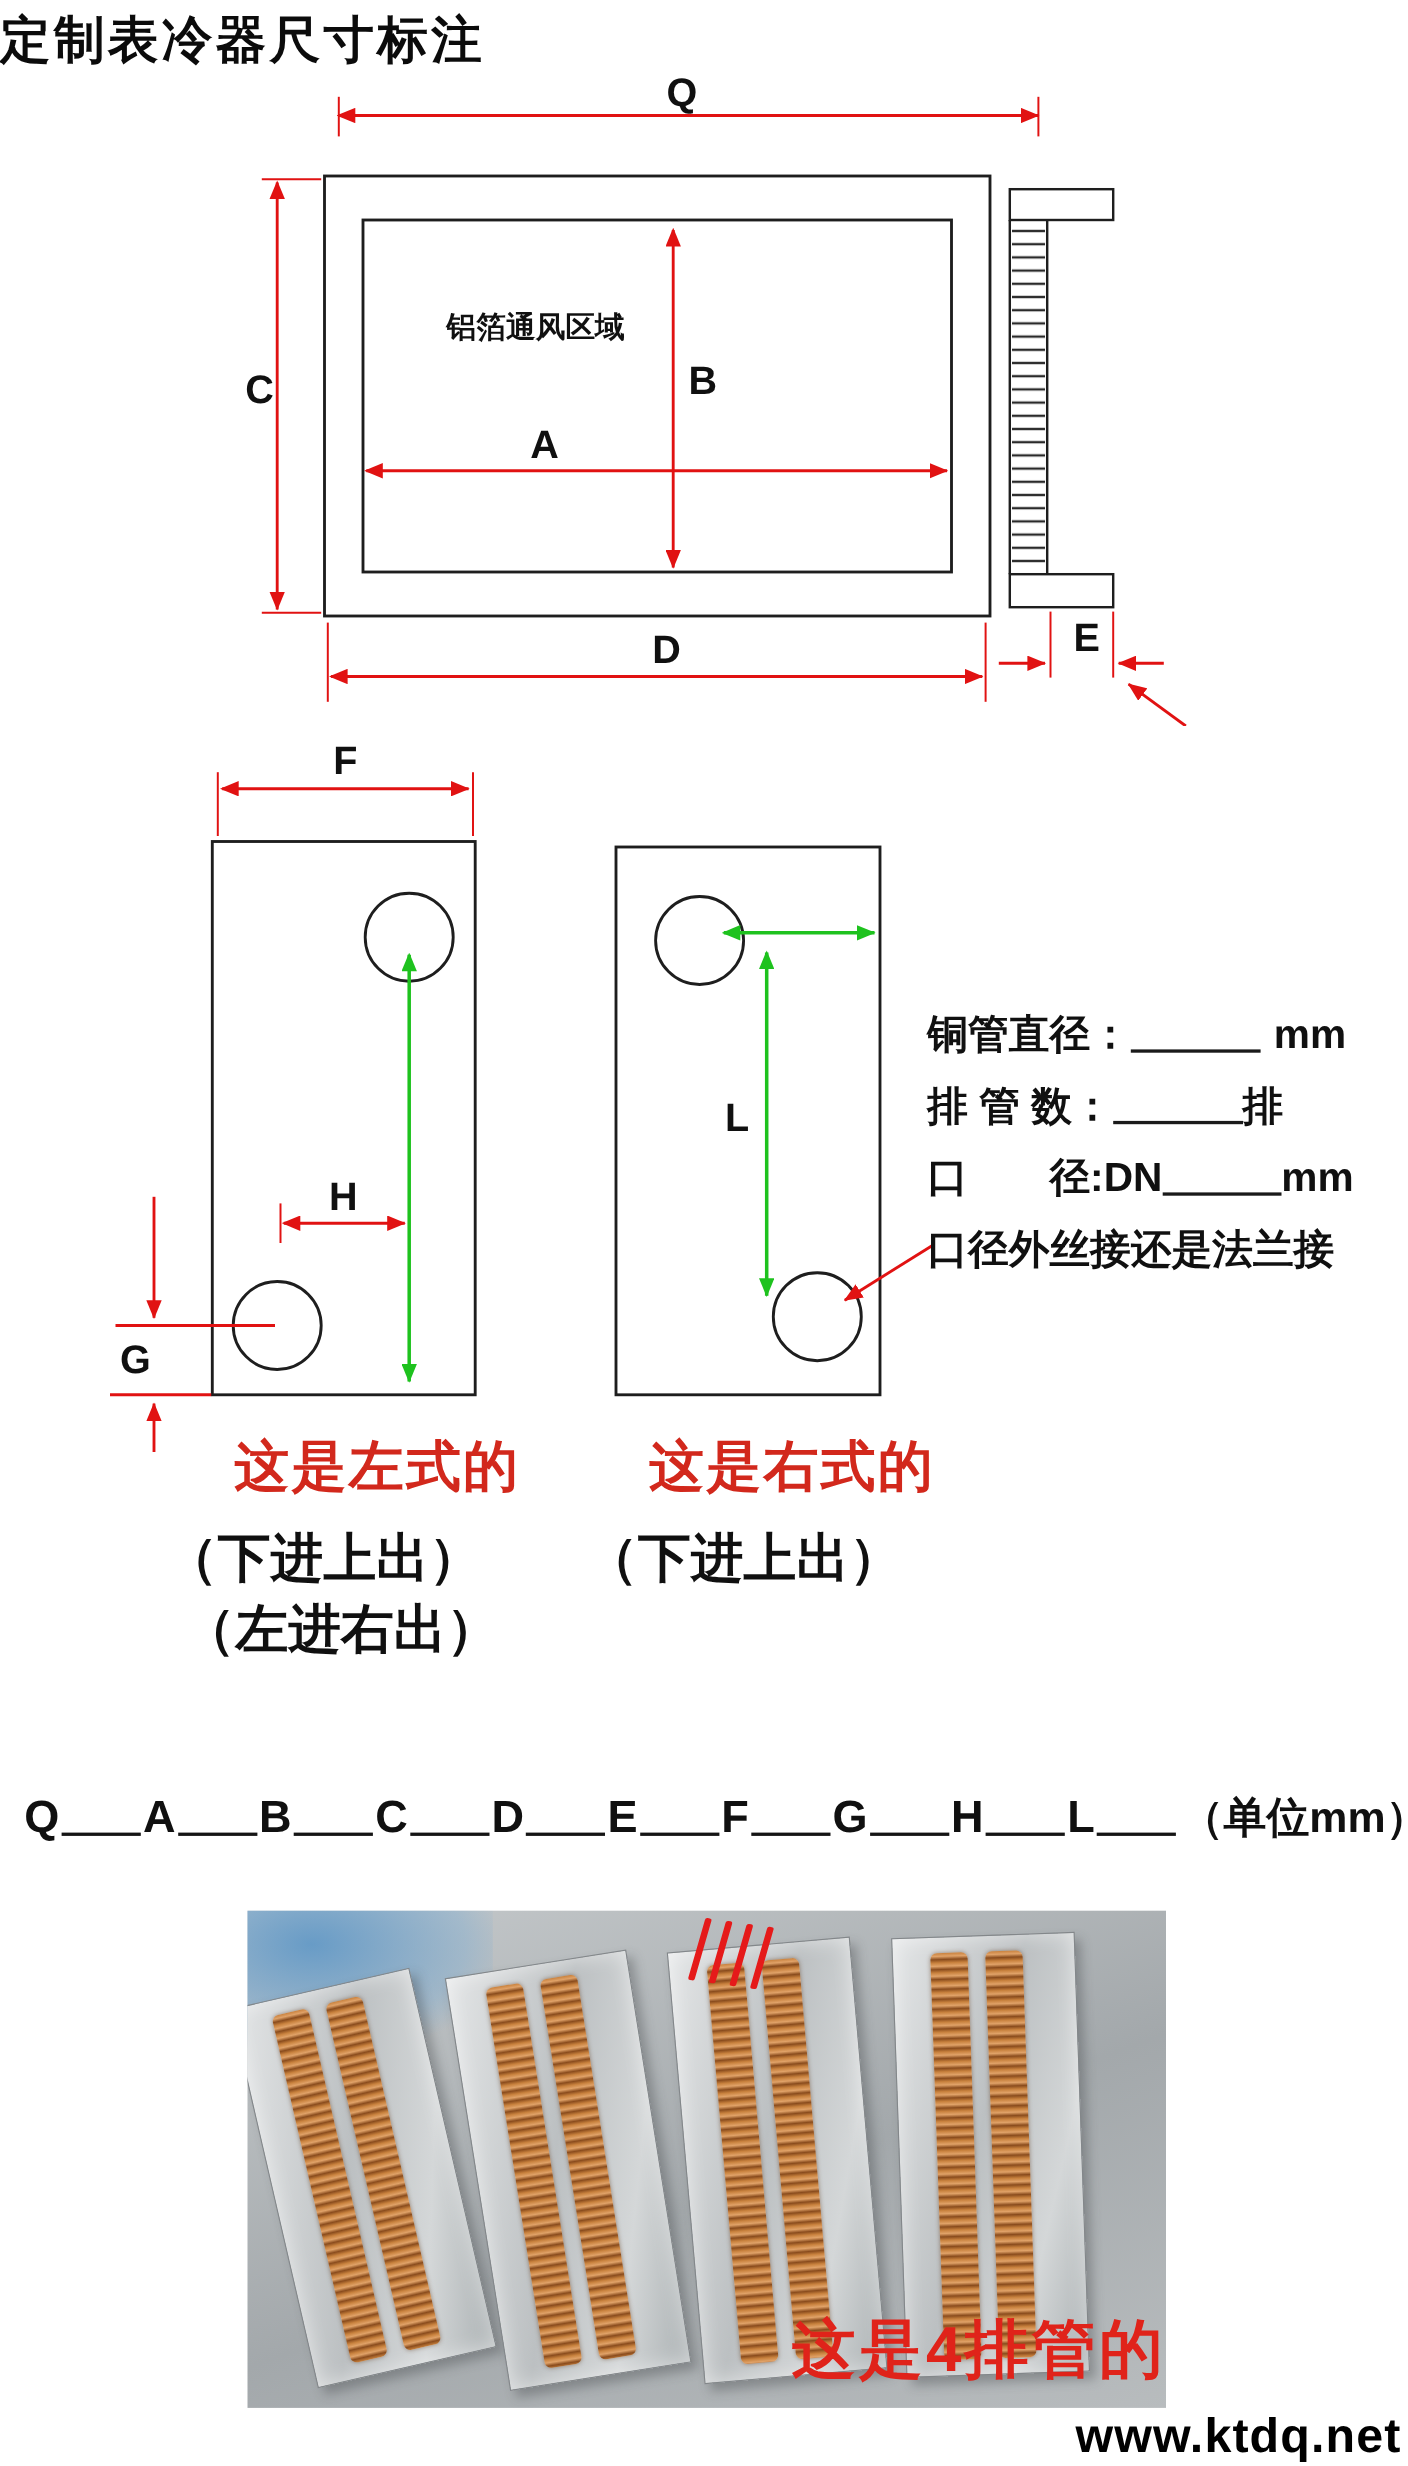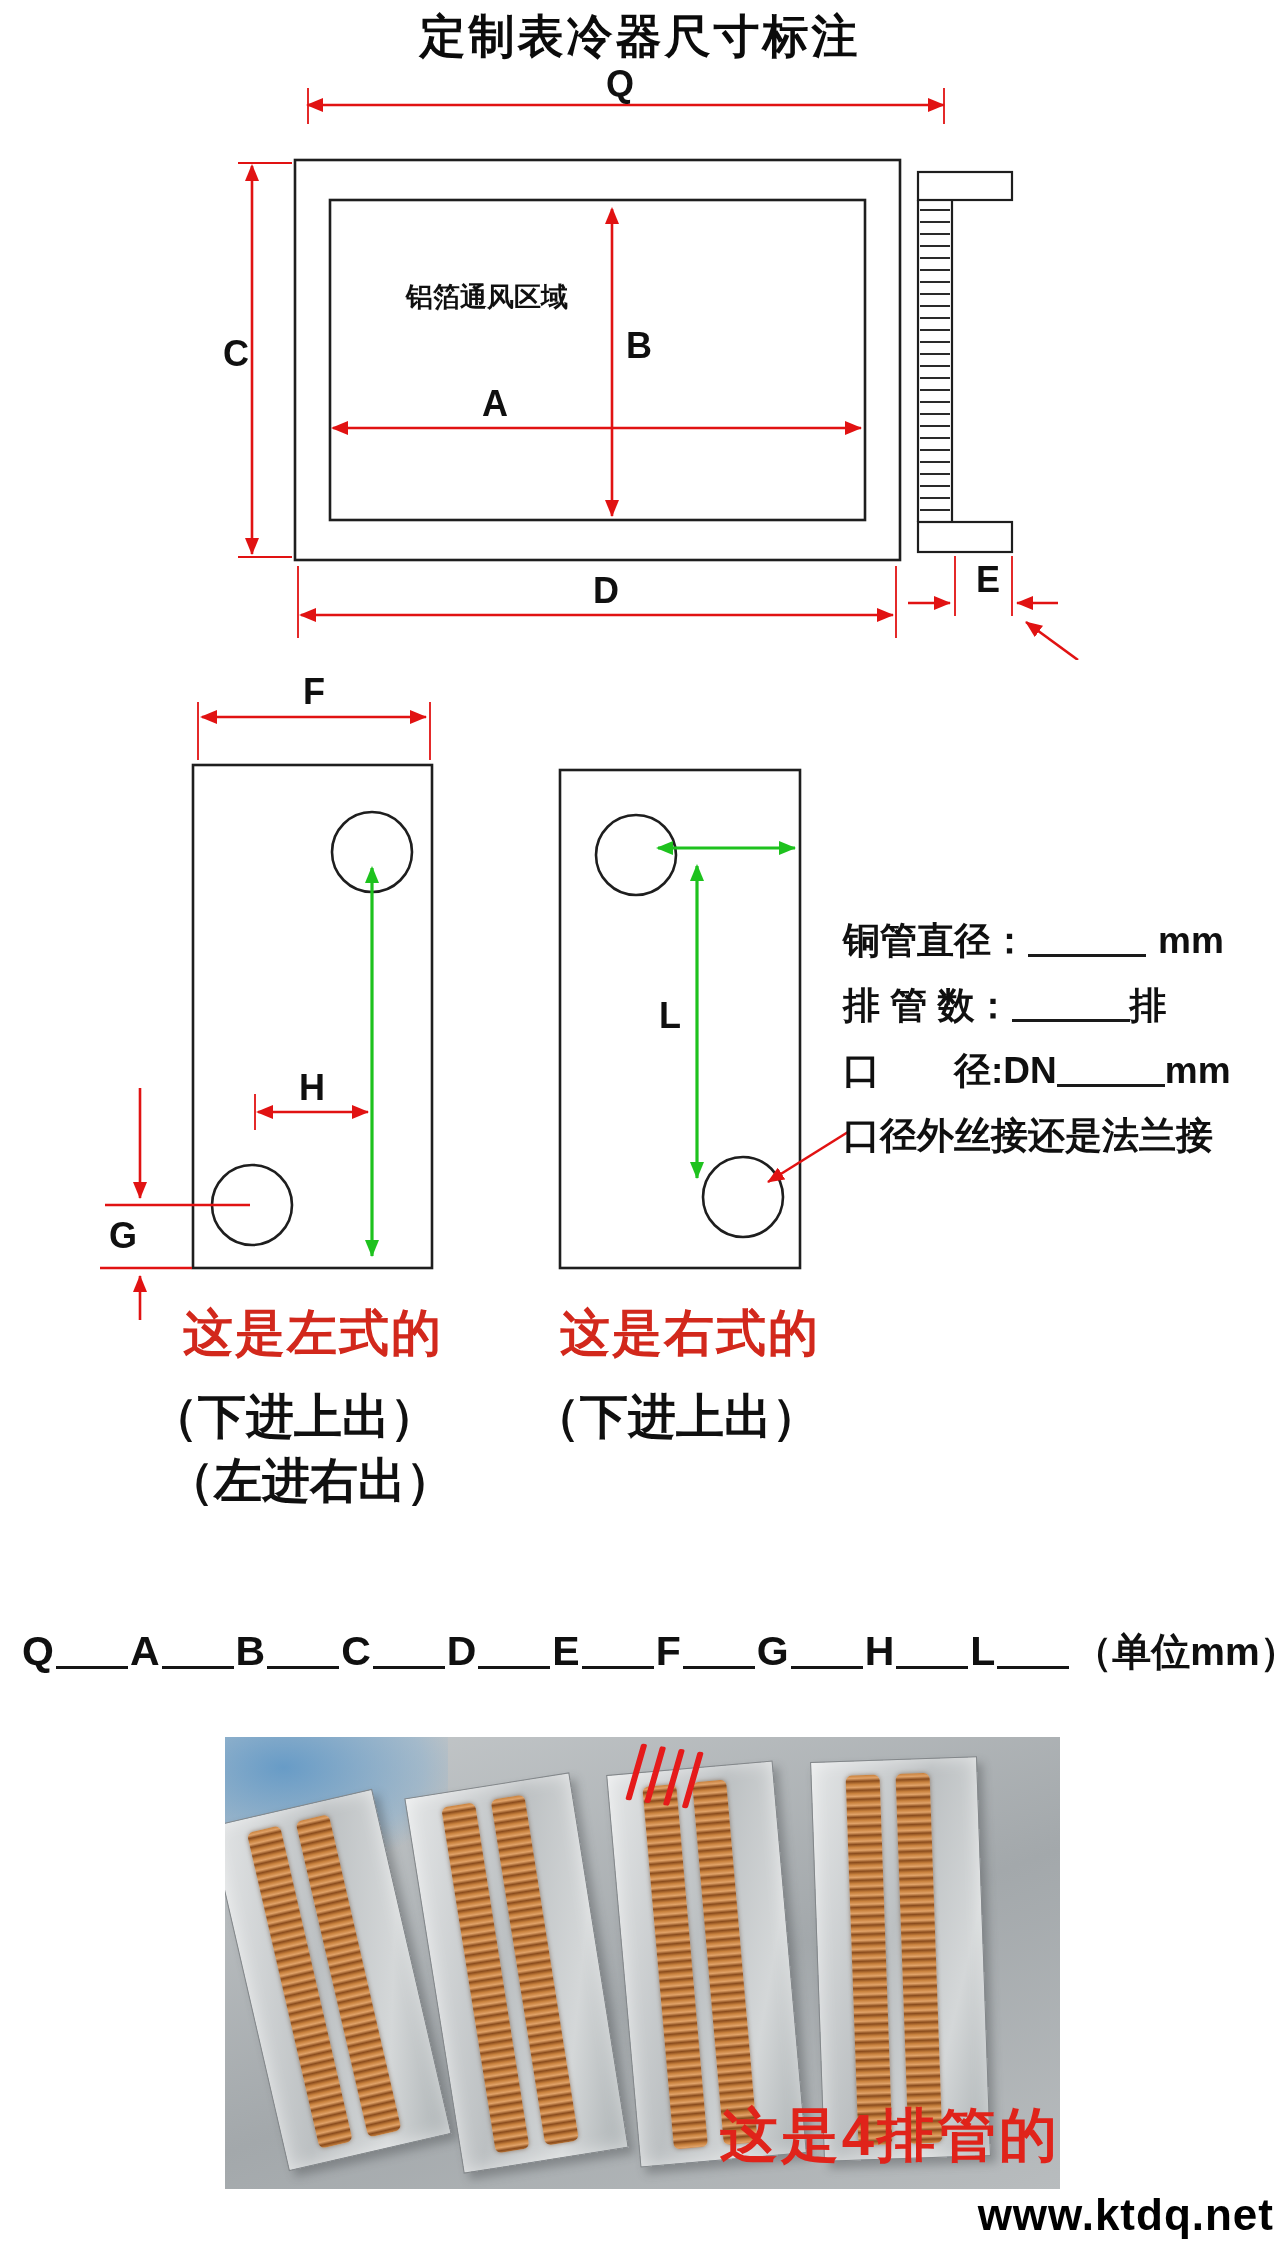--- a/index.html
+++ b/index.html
@@ -2,21 +2,21 @@
 <html><head>
 <meta charset="utf-8">
 <style>
   html,body { margin:0; padding:0; background:#ffffff; }
   .canvas {
     position:relative; width:1280px; height:2242px; background:#ffffff;
     font-family:"Liberation Sans", sans-serif; color:#111; overflow:hidden;
   }
 
   .title {
-    position:absolute; top:6px; left:0; width:100%; text-align:center;
+    position:absolute; top:6px; left:0; width:100%; text-align:left;
     font-size:46px; font-weight:800; letter-spacing:3px; color:#0b0b0b;
   }
 
   svg { position:absolute; left:0; }
   #svg-top { top:60px; }
   #svg-mid { top:660px; }
 
   .blk   { fill:none; stroke:#1e1e1e; stroke-width:2.6; }
   .blk2  { fill:none; stroke:#1e1e1e; stroke-width:2.2; }
   .red   { fill:none; stroke:#e11212; stroke-width:2.6; }
@@ -24,21 +24,21 @@
   .grn   { fill:none; stroke:#1ec21e; stroke-width:3.2; }
   text.dim { font-family:"Liberation Sans",sans-serif; font-size:36px; font-weight:700; fill:#101010; }
   text.areatxt { font-family:"Liberation Sans",sans-serif; font-size:27px; font-weight:700; fill:#101010; }
 
   .spec { position:absolute; left:843px; top:916px; font-size:37px; font-weight:600; color:#101010; }
   .spec-row { margin-bottom:15px; white-space:nowrap; }
   .blank { display:inline-block; height:4px; border-bottom:3px solid #1a1a1a; vertical-align:-4px; }
   .w118 { width:118px; } .w108 { width:108px; }
   .u-gap { margin-left:12px; }
 
-  .caption { position:absolute; font-size:50px; font-weight:800; color:#d2281c; letter-spacing:2px; }
+  .caption { position:absolute; font-size:50px; font-weight:800; color:#d2281c; letter-spacing:2px;margin-left:30px; }
   .cap-left  { left:183px; top:1300px; }
   .cap-right { left:560px; top:1300px; }
   .note { position:absolute; font-size:48px; font-weight:700; color:#101010; }
   .n1l { left:150px; top:1385px; } .n2l { left:150px; top:1449px;margin-left:16px; }
   .n1r { left:532px; top:1385px; } .n2r { left:532px; top:1449px; }
 
   .dimrow { position:absolute; left:20px; top:1625px; font-size:41px; font-weight:700; color:#101010; white-space:nowrap; }
   .dl { margin:0 2px; }
   .dblank { display:inline-block; width:72px; height:4px; border-bottom:3px solid #151515; vertical-align:-4px; }
   .dunit { margin-left:4px; font-size:39px; }

